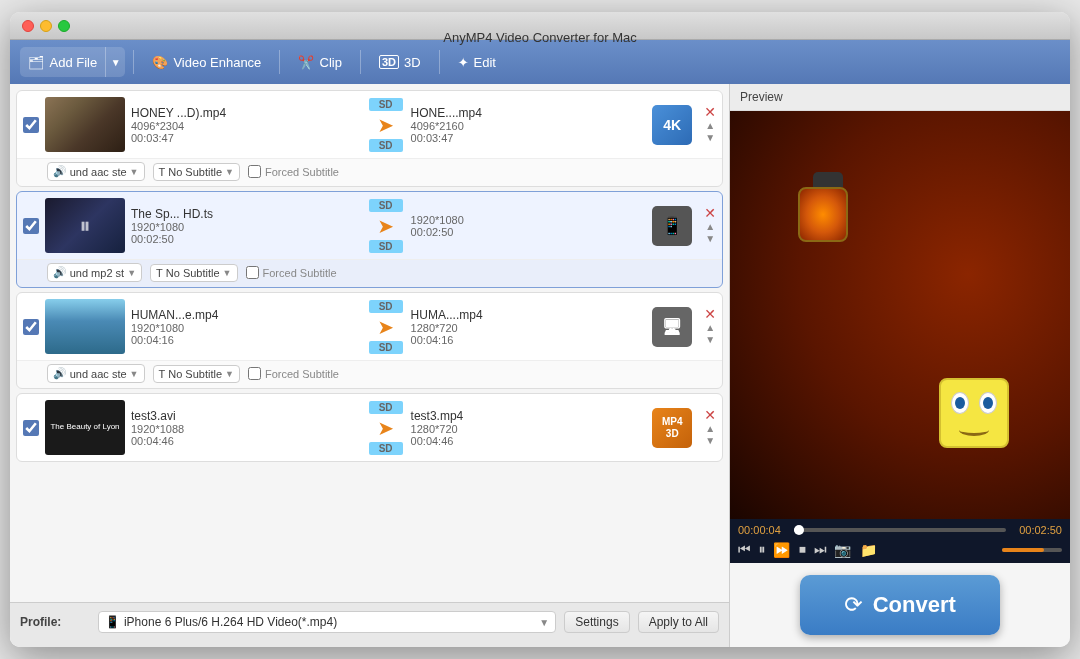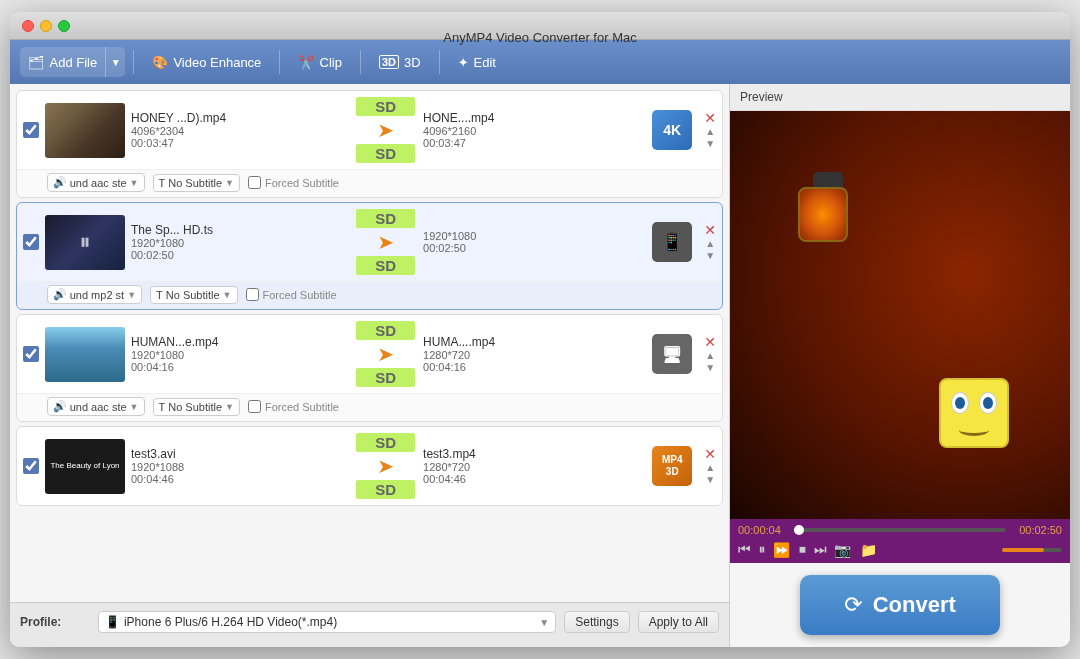--- a/index.html
+++ b/index.html
@@ -212,24 +212,24 @@
       color: #666;
     }
     .arrow-indicator {
       display: flex;
       flex-direction: column;
       align-items: center;
       gap: 2px;
       padding: 0 4px;
     }
     .sd-badge {
-      background: #bef264;
+      background: #7dd3fc;
       color: #666;
-      font-size: 15px;
-      padding: 1px 19px;
+      font-size: 10px;
+      padding: 1px 10px;
       border-radius: 2px;
       font-weight: bold;
     }
     .orange-arrow {
       font-size: 20px;
       color: #e8841a;
     }
     .output-meta { flex: 1; }
     .format-badge-area {
       width: 52px;
@@ -449,21 +449,21 @@
       position: absolute;
       bottom: 10px;
       left: 50%;
       transform: translateX(-50%);
       width: 30px;
       height: 12px;
       border-bottom: 3px solid #8B6914;
       border-radius: 0 0 50% 50%;
     }
     .preview-controls-bar {
-      background: #701a75;
+      background: #0f172a;
       padding: 5px 8px;
     }
     .time-bar {
       display: flex;
       align-items: center;
       gap: 8px;
       margin-bottom: 5px;
     }
     .time-label {
       font-size: 11px;

